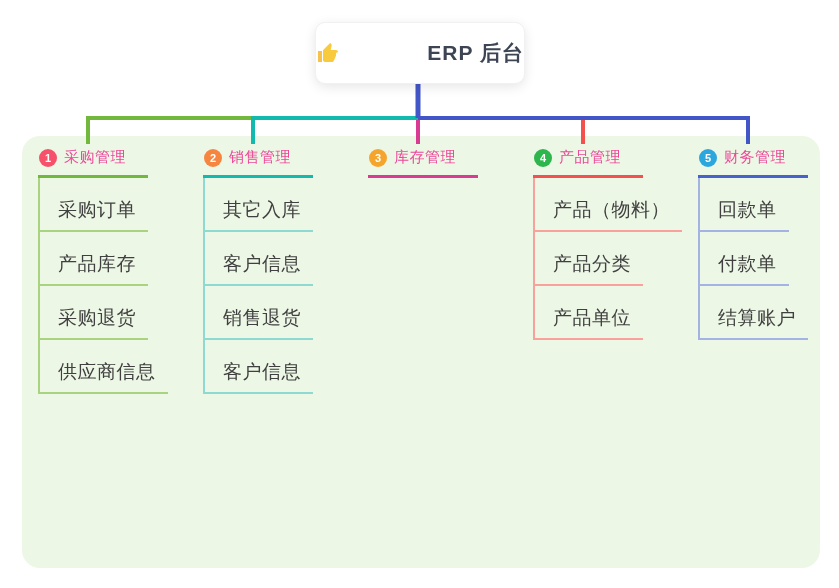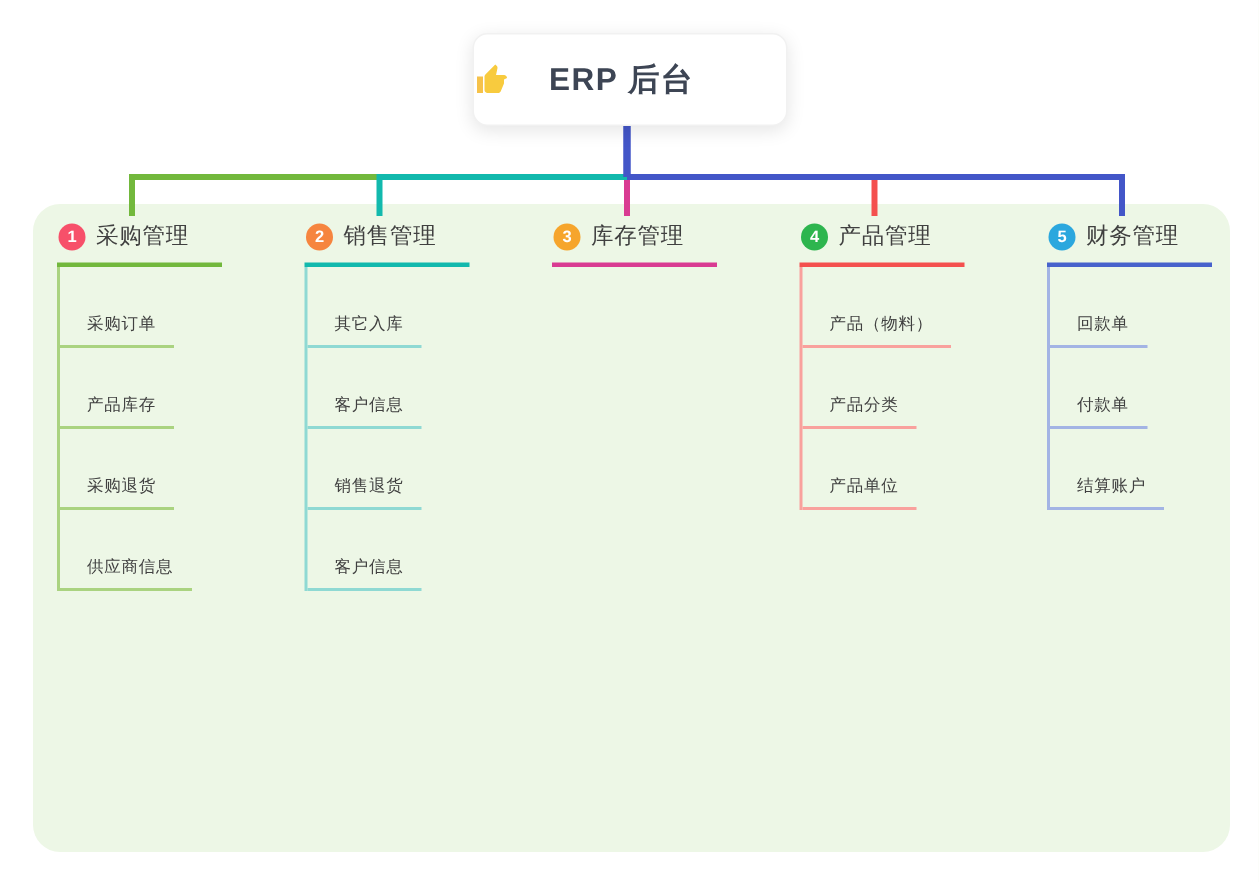--- a/index.html
+++ b/index.html
@@ -9,39 +9,39 @@
   }
   .panel{
     position:absolute;left:22px;top:136px;width:798px;height:432px;
     background:#edf7e6;border-radius:18px;
   }
   .connectors{position:absolute;left:0;top:0;pointer-events:none;}
   .root-node{
     position:absolute;left:315px;top:22px;width:208px;height:60px;
     background:#ffffff;border:1px solid #f1f1f1;border-radius:10px;
     box-shadow:0 3px 12px rgba(0,0,0,.10);
-    display:flex;align-items:center;justify-content:flex-start;gap:26px;
+    display:flex;align-items:center;justify-content:space-between;gap:26px;
   }
   .root-title{font-size:21px;color:#3d4554;font-weight:600;letter-spacing:1px;}
   .branch{position:absolute;top:148px;}
   .branch-head{
     box-sizing:border-box;width:110px;display:flex;align-items:center;gap:7px;
     padding:0 0 8px 1px;border-bottom:3px solid #000;
   }
   .badge{
     flex:none;width:18px;height:18px;border-radius:50%;color:#fff;
     font-size:11px;line-height:18px;text-align:center;font-weight:bold;
   }
-  .branch-label{font-size:15px;color:#404040;white-space:nowrap;letter-spacing:0.5px;}
+  .branch-label{font-size:15px;color:#ec4899;white-space:nowrap;letter-spacing:0.5px;}
   .children{
     list-style:none;margin:0;padding:0;border-left:2px solid #ccc;width:max-content;
   }
   .child{height:54px;display:flex;align-items:flex-end;}
   .child-label{
-    font-size:11px;color:#404040;white-space:nowrap;
+    font-size:19px;color:#404040;white-space:nowrap;
     padding:0 12px 7px 18px;border-bottom:2px solid #ccc;letter-spacing:0.5px;
   }
   
   .b0 .branch-head{border-color:#72b83c}
   .b0 .badge{background:#f7506a}
   .b0 .children{border-color:#aad380}
   .b0 .child-label{border-color:#aad380}
   
   .b1 .branch-head{border-color:#12b9ad}
   .b1 .badge{background:#f6853f}

